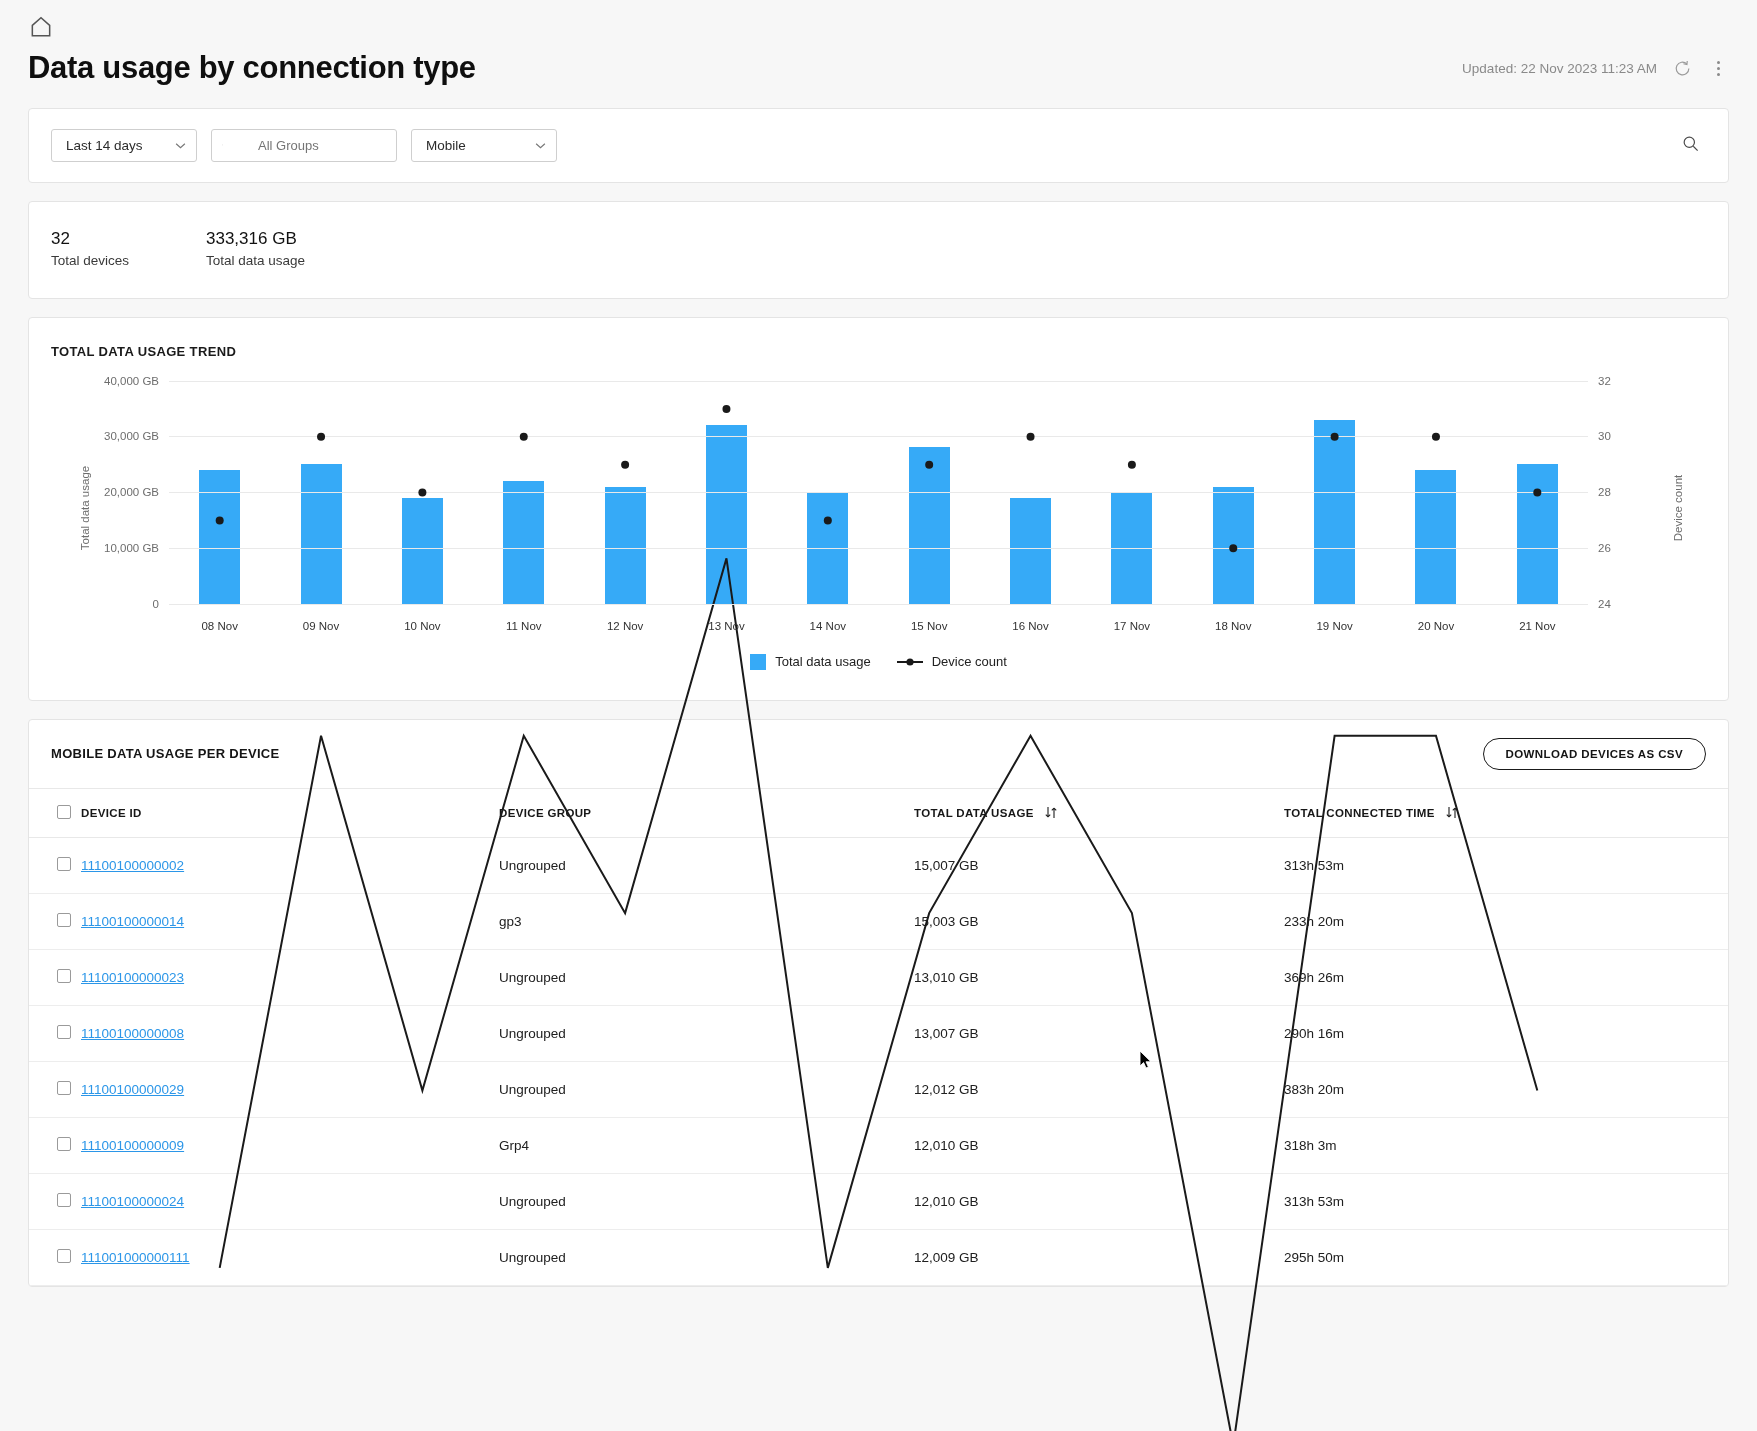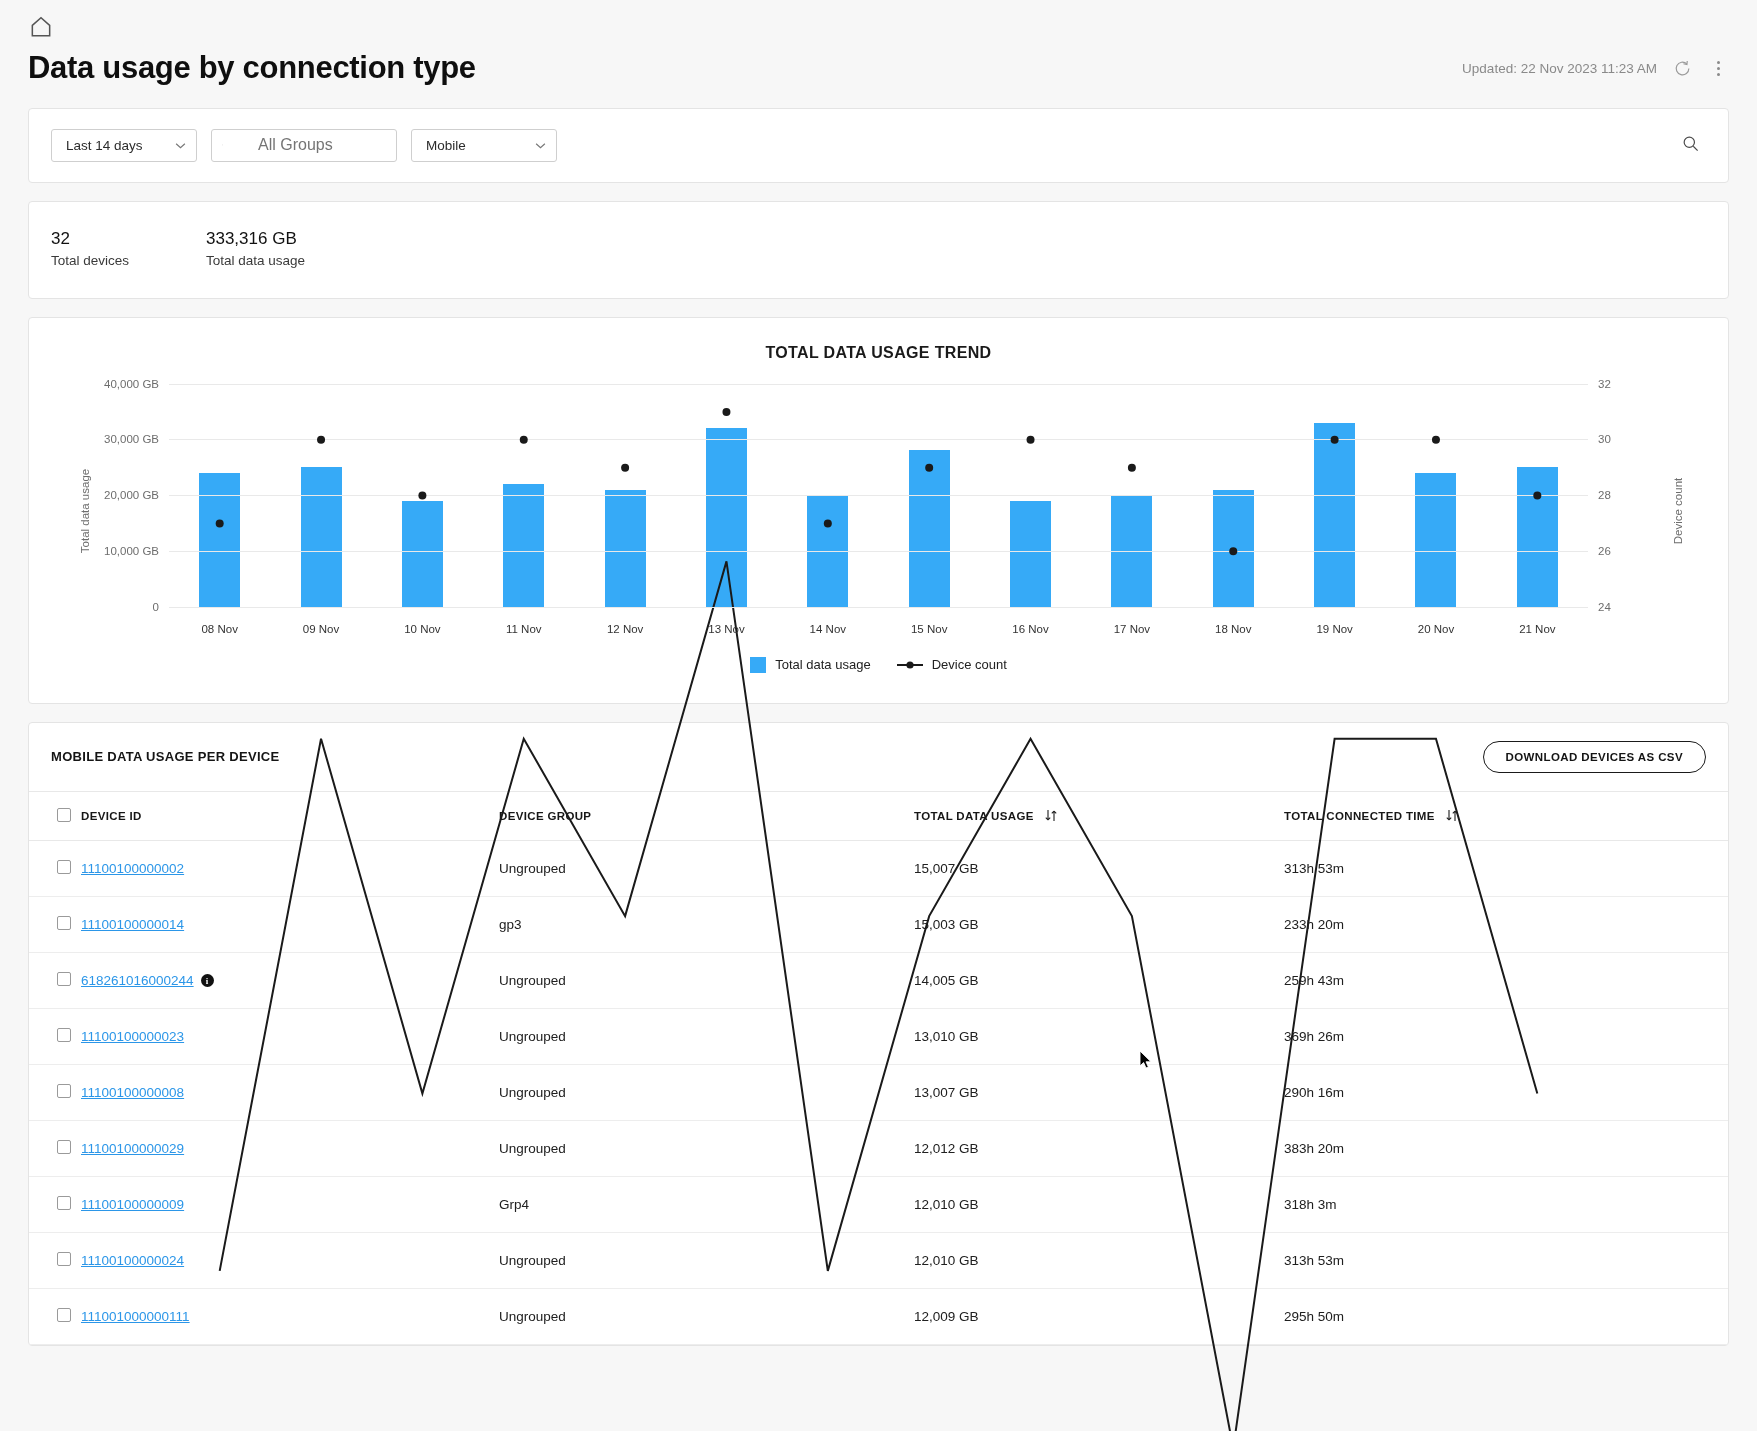--- a/index.html
+++ b/index.html
@@ -43,35 +43,35 @@
     display: flex; align-items: center; padding: 20px 22px; gap: 14px;
     min-height: 70px;
   }
   .select-ctl, .search-ctl {
     height: 33px; border: 1px solid #cfcfcf; border-radius: 3px;
     background: #fff; display: flex; align-items: center;
     font-size: 13.5px; color: #2c2c2c; cursor: pointer;
   }
   .select-ctl { width: 146px; padding: 0 10px 0 14px; justify-content: space-between; }
   .search-ctl { width: 186px; padding: 0 10px; gap: 9px; }
-  .search-ctl .ph { color: #555; font-size: 16px; margin-left: 24px; }
+  .search-ctl .ph { color: #555; font-size: 13px; margin-left: 24px; }
   .chev { width: 11px; height: 7px; color: #767676; }
   .spacer { flex: 1; }
   .search-right { color: #4a4a4a; cursor: pointer; margin-right: 6px; }
 
   
   .summary { display: flex; padding: 26px 22px 30px 22px; gap: 0; }
   .stat { min-width: 155px; }
   .stat .v { font-size: 17px; font-weight: 400; color: #111; line-height: 1.35; }
   .stat .l { font-size: 13.5px; color: #3a3a3a; margin-top: 2px; }
 
   
   .chart-card { padding: 26px 22px 30px 22px; }
   .chart-title {
-    text-align: center; font-size: 16px; font-weight: 700;
+    font-size: 13px; font-weight: 700;
     letter-spacing: 0.35px; color: #1a1a1a; margin-bottom: 22px;
   }
   .chart-wrap { position: relative; height: 255px; margin: 0 10px; }
   .ylab {
     position: absolute; font-size: 11.5px; color: #6d6d6d;
     writing-mode: vertical-rl; transform: rotate(180deg);
     top: 50%; translate: 0 -50%;
   }
   .ylab.left { left: 18px; }
   .ylab.right { right: 12px; }
@@ -377,27 +377,20 @@
         </tr>
         <tr>
           <td class="c-check"><span class="cbox"></span></td>
           <td class="c-id"><span class="dev-link">11100100000014</span></td>
           <td class="c-grp">gp3</td>
           <td class="c-usage">15,003 GB</td>
           <td>233h 20m</td>
         </tr>
         <tr>
           <td class="c-check"><span class="cbox"></span></td>
-          <td class="c-id"><span class="dev-link">618261016000244</span><span class="info-dot">i</span></td>
-          <td class="c-grp">Ungrouped</td>
-          <td class="c-usage">14,005 GB</td>
-          <td>259h 43m</td>
-        </tr>
-        <tr>
-          <td class="c-check"><span class="cbox"></span></td>
           <td class="c-id"><span class="dev-link">11100100000023</span></td>
           <td class="c-grp">Ungrouped</td>
           <td class="c-usage">13,010 GB</td>
           <td>369h 26m</td>
         </tr>
         <tr>
           <td class="c-check"><span class="cbox"></span></td>
           <td class="c-id"><span class="dev-link">11100100000008</span></td>
           <td class="c-grp">Ungrouped</td>
           <td class="c-usage">13,007 GB</td>

